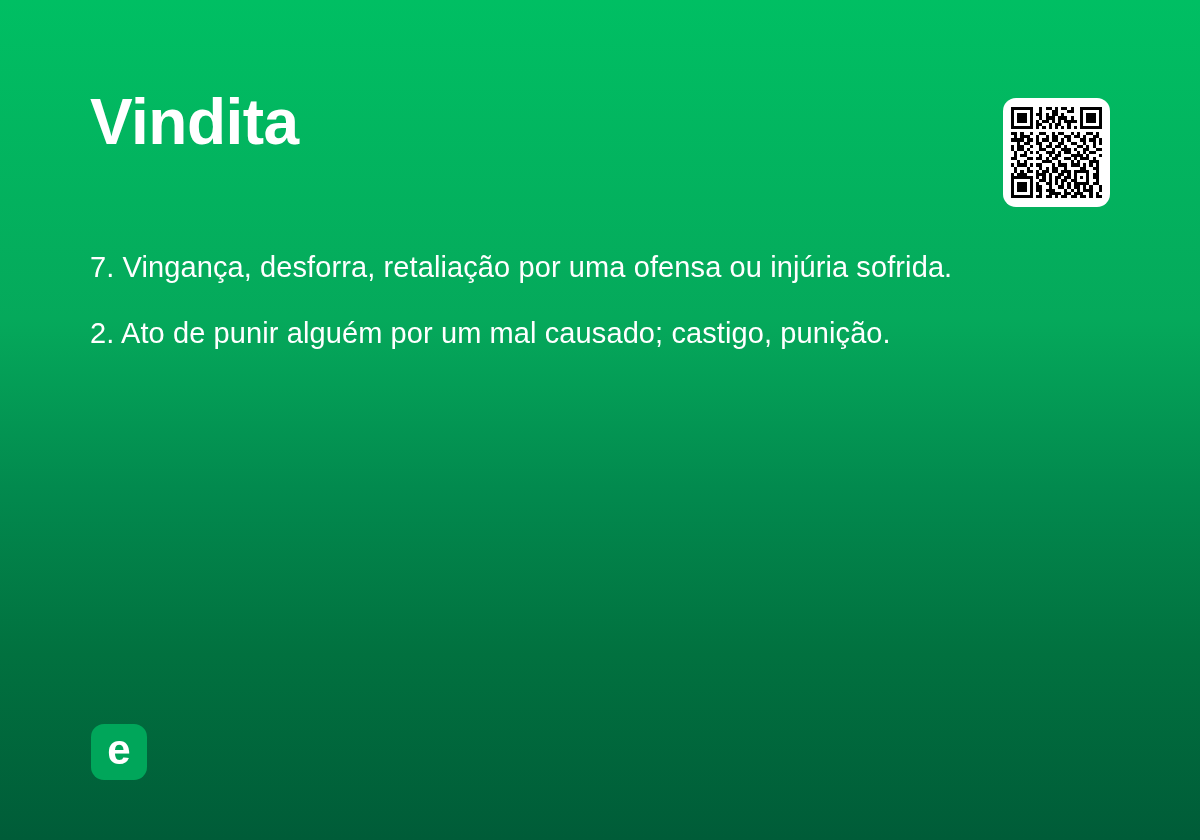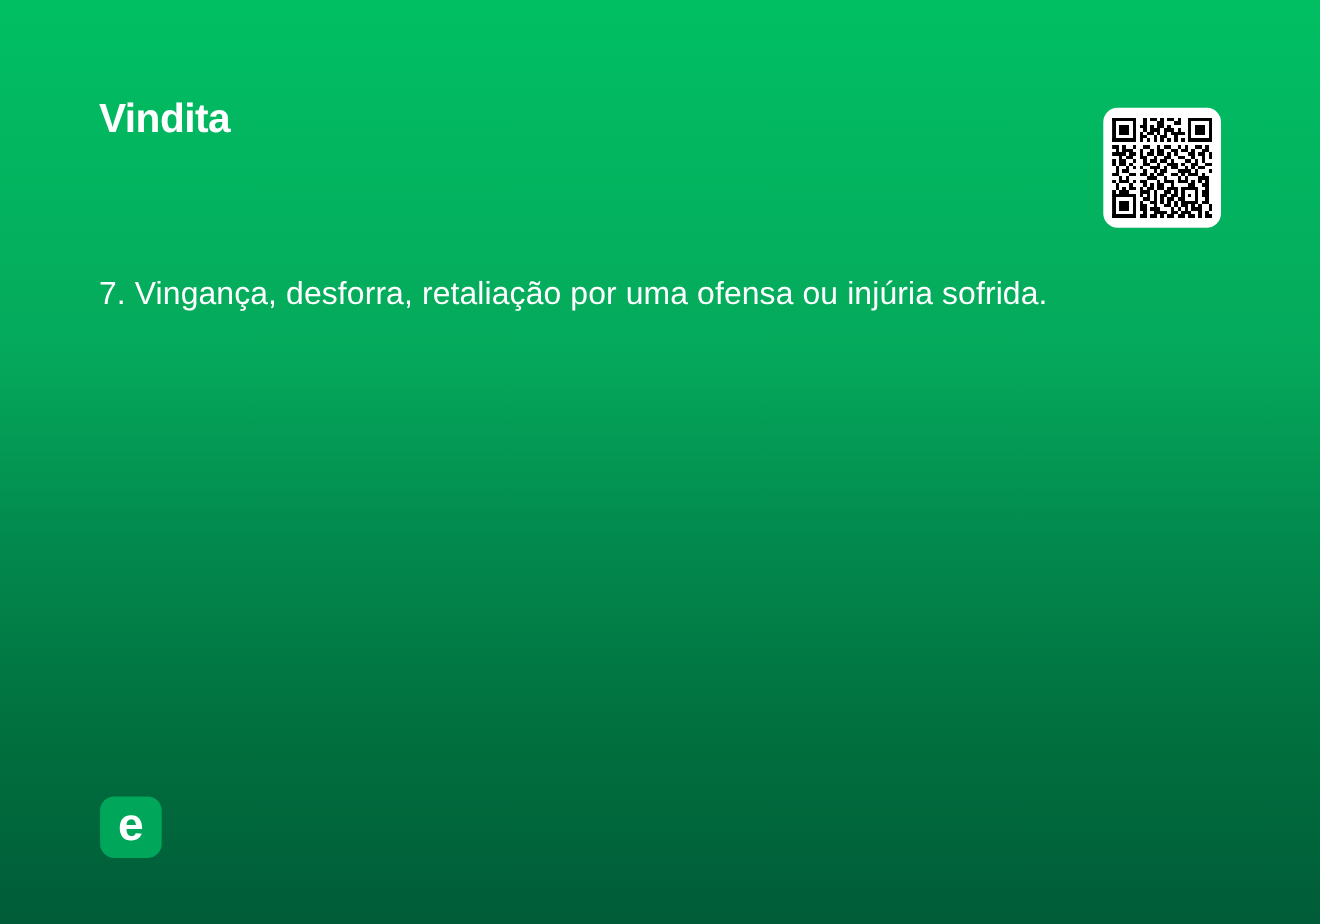--- a/index.html
+++ b/index.html
@@ -26,21 +26,21 @@
   }
 
   
   #header {
     position: absolute;
     left: 90px;
     top: 88px;
     width: 880px;
   }
   #word-title {
-    font-size: 37px;
+    font-size: 64px;
     font-weight: 700;
     line-height: 1.08;
     letter-spacing: -0.5px;
     margin: 0;
     color: #ffffff;
   }
   #word-class {
     font-size: 27px;
     font-weight: 400;
     line-height: 1.2;
@@ -358,20 +358,21 @@
           <rect x="16" y="28" width="2" height="1"></rect>
         <rect x="19" y="28" width="2" height="1"></rect>
           <rect x="23" y="28" width="1" height="1"></rect>
         <rect x="27" y="28" width="2" height="1"></rect>
       </g>
     </svg>
   </div>
 
   <div id="definitions">
     <p class="definition">7. Vingança, desforra, retaliação por uma ofensa ou injúria sofrida.</p>
+    <p class="definition">2. Ato de punir alguém por um mal causado; castigo, punição.</p>
   </div>
 
   <div id="logo-mark">
     <span id="logo-letter">e</span>
   </div>
 
 
 </div>
 
 </body></html>

